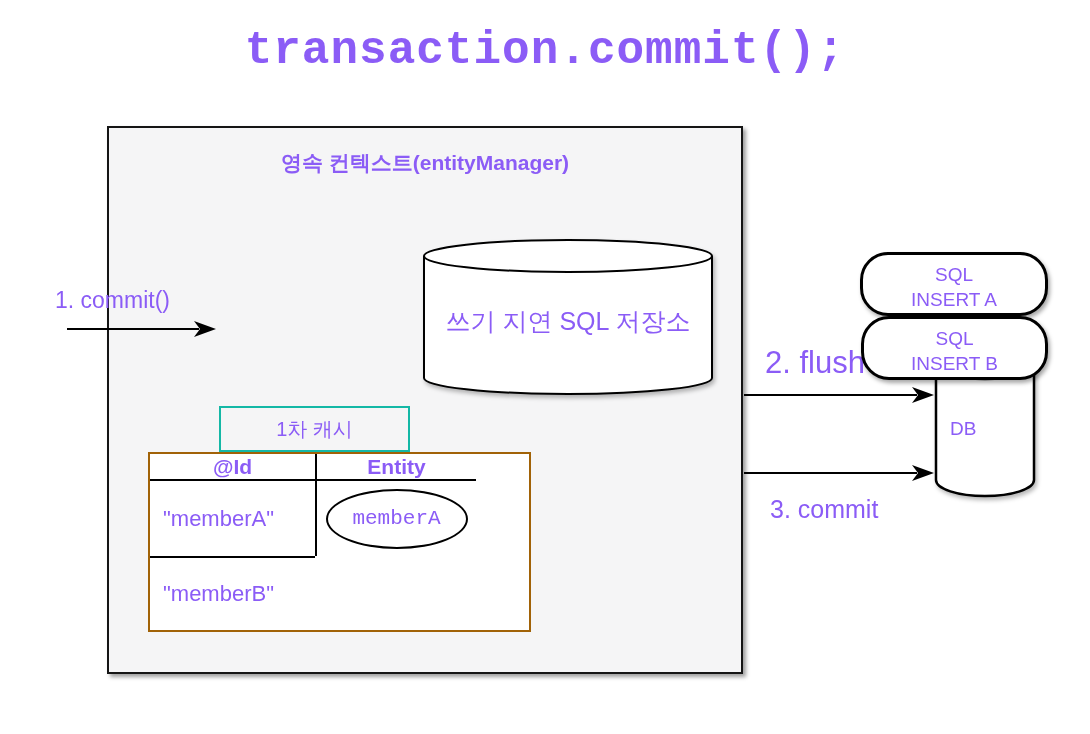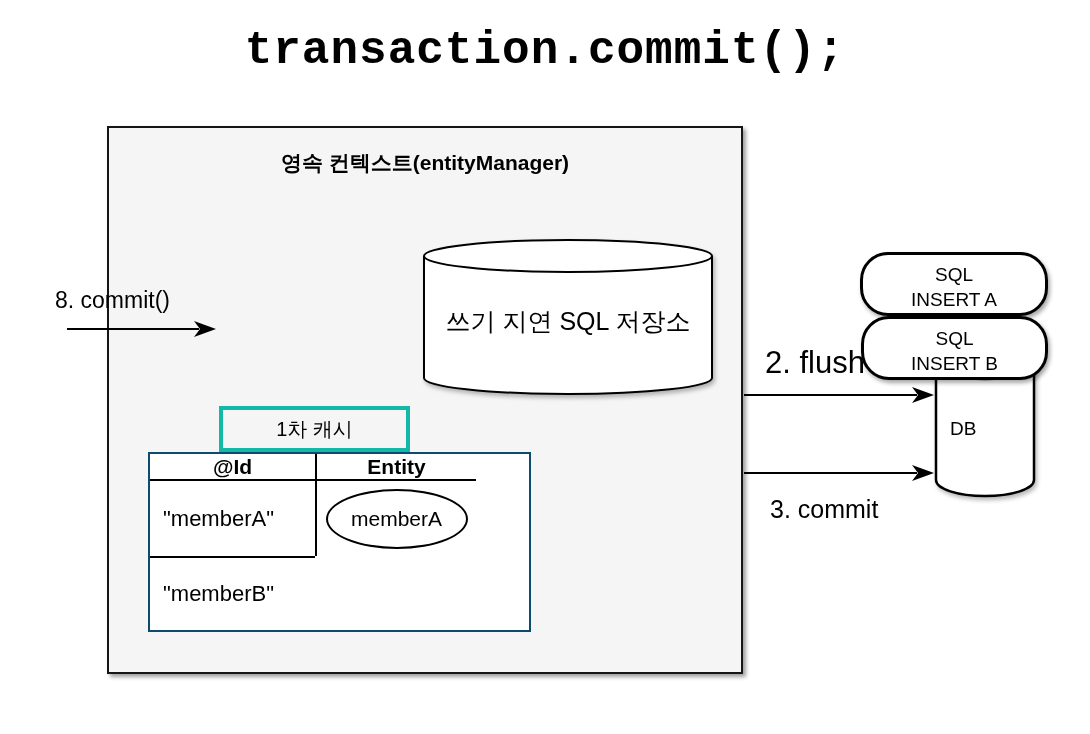--- a/index.html
+++ b/index.html
@@ -1,18 +1,18 @@
 <!DOCTYPE html>
 <html><head>
 <meta charset="utf-8">
 <style>
   html,body{margin:0;padding:0;background:#ffffff;}
   .stage{
     position:relative;width:1090px;height:734px;background:#ffffff;overflow:hidden;
-    font-family:"Liberation Sans","DejaVu Sans",sans-serif;color:#000000;
+    font-family:"Liberation Sans","DejaVu Sans",sans-serif;color:#8b5cf6;
   }
   .abs{position:absolute;}
   .title{
     left:0;top:25px;width:1090px;text-align:center;
     font-family:"Liberation Mono","DejaVu Sans Mono",monospace;
     font-weight:bold;font-size:46px;letter-spacing:1px;white-space:pre;
   }
   .pc-box{
     left:107px;top:126px;width:636px;height:548px;box-sizing:border-box;
     background:#f5f5f6;border:2px solid #151515;
@@ -21,34 +21,34 @@
   .pc-header{
     left:107px;top:149px;width:636px;text-align:center;
     font-weight:bold;font-size:21px;
   }
   .shapes{left:0;top:0;width:1090px;height:734px;pointer-events:none;}
   .cyl-label{
     left:423px;top:305px;width:290px;text-align:center;font-size:25px;
   }
   .cache-tab{
     left:219px;top:406px;width:191px;height:46px;box-sizing:border-box;
-    background:#f5f5f6;border:4px solid #14b8a6;
+    background:#f5f5f6;border:2px solid #14b8a6;
     display:flex;align-items:center;justify-content:center;font-size:20px;
   }
   .cache-table{
     left:148px;top:452px;width:383px;height:180px;box-sizing:border-box;
-    background:#ffffff;border:2px solid #0c4a6e;
+    background:#ffffff;border:2px solid #a16207;
     display:grid;grid-template-columns:165px 161px;grid-template-rows:25px 77px 74px;
   }
   .cell{box-sizing:border-box;display:flex;align-items:center;}
   .cell.col2{border-left:2px solid #000;}
   .cell.body{border-top:2px solid #000;}
   .cell.hdr{justify-content:center;font-weight:bold;font-size:21px;}
   .cell.id{padding-left:13px;font-size:22px;}
-  .cell.ent{justify-content:center;}
+  .cell.ent{justify-content:center;font-family:Liberation Mono, monospace;}
   .ellipse{
     width:142px;height:60px;box-sizing:border-box;border:2px solid #000;
     border-radius:50%;display:flex;align-items:center;justify-content:center;
     font-size:21px;background:#fff;
   }
   .flow-label{font-size:23px;white-space:nowrap;}
   .lbl-commit1{left:55px;top:287px;}
   .lbl-flush{left:765px;top:345px;font-size:31px;}
   .lbl-commit3{left:770px;top:479px;font-size:25px;margin-top:16px;}
   .sql-box{
@@ -110,21 +110,21 @@
     <div class="cell hdr col2">Entity</div>
 
     <div class="cell body id">"memberA"</div>
     <div class="cell body col2 ent">
       <div class="ellipse">memberA</div>
     </div>
 
     <div class="cell body id">"memberB"</div>
   </div>
 
-  <div class="abs flow-label lbl-commit1">8. commit()</div>
+  <div class="abs flow-label lbl-commit1">1. commit()</div>
   <div class="abs flow-label lbl-flush">2. flush</div>
   <div class="abs flow-label lbl-commit3">3. commit</div>
 
   <div class="abs sql-box sql-a">
     <span>SQL</span>
     <span>INSERT A</span>
   </div>
   <div class="abs sql-box sql-b">
     <span>SQL</span>
     <span>INSERT B</span>

